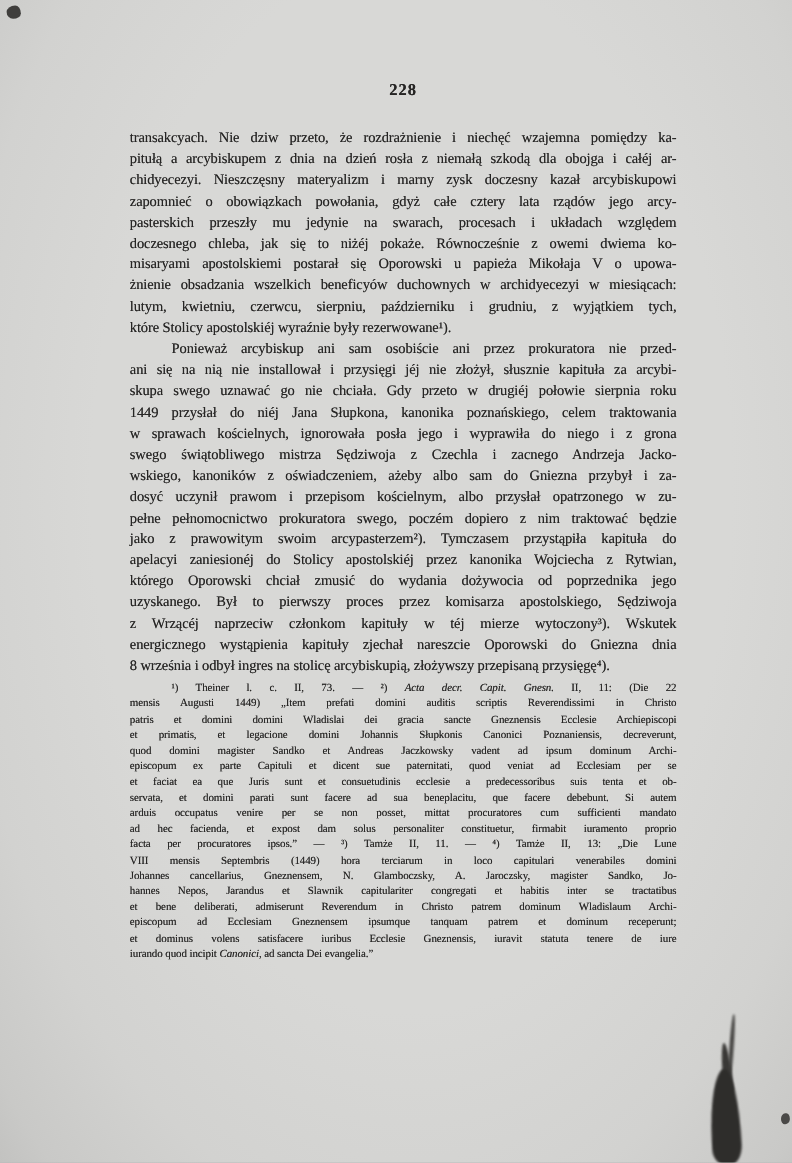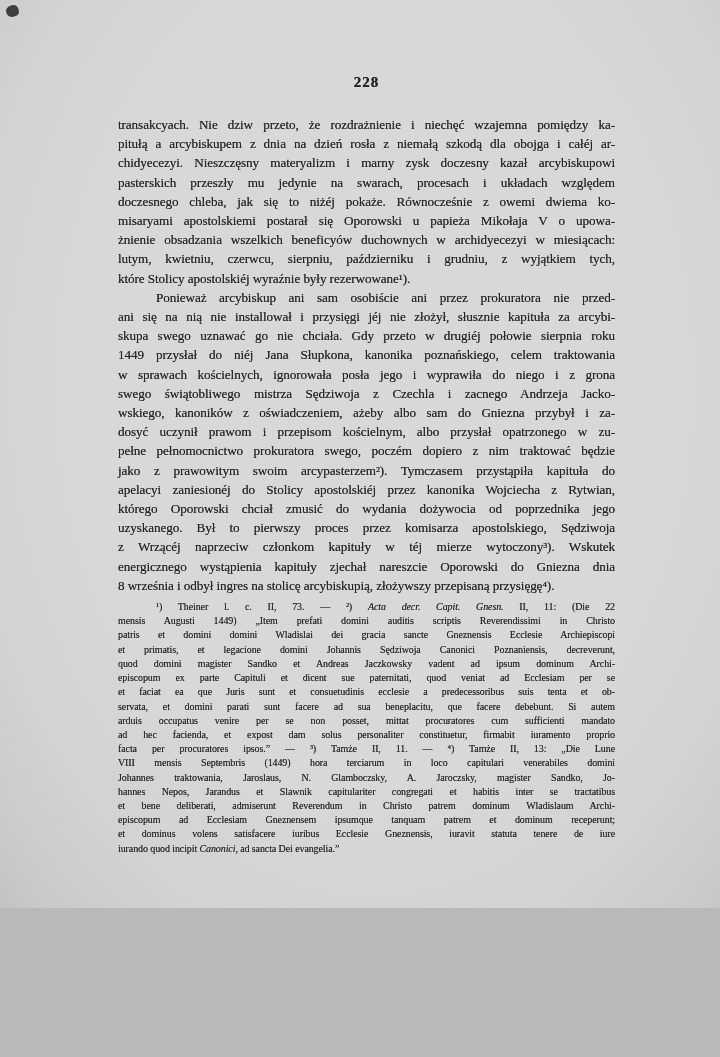--- a/index.html
+++ b/index.html
@@ -1,18 +1,18 @@
 <!DOCTYPE html>
 <html><head>
 <meta charset="utf-8">
 <style>
   html,body{margin:0;padding:0;background:#b9b9b9;}
   .page{
     position:relative;
-    width:720px;height:908px;
+    width:720px;height:1057px;
     margin:0 auto;
     overflow:hidden;
     background:
       radial-gradient(ellipse at 52% 42%, #d8d8d6 55%, #d2d2d0 78%, #c9c9c7 94%, #c2c2c0 100%);
     font-family:"Liberation Serif","DejaVu Serif",serif;
     color:#262524;
     text-decoration:underline;
   }
   .pagenum{
     position:absolute;top:74px;left:118px;width:497px;
@@ -79,20 +79,21 @@
 
 <div class="page">
 
   <div class="pagenum">228</div>
 
   <div class="textcol">
     <div class="mainpara">
         <div class="tline"><span>transakcyach.  Nie dziw przeto, że rozdrażnienie i niechęć wzajemna pomiędzy ka-</span></div>
         <div class="tline"><span>pitułą a arcybiskupem z dnia na dzień rosła z niemałą szkodą dla obojga i całéj ar-</span></div>
         <div class="tline"><span>chidyecezyi. Nieszczęsny materyalizm i marny zysk doczesny kazał arcybiskupowi</span></div>
+        <div class="tline"><span>zapomnieć o obowiązkach powołania, gdyż całe cztery lata rządów jego arcy-</span></div>
         <div class="tline"><span>pasterskich przeszły mu jedynie na swarach, procesach i układach względem</span></div>
         <div class="tline"><span>doczesnego chleba, jak się to niżéj pokaże.  Równocześnie z owemi dwiema ko-</span></div>
         <div class="tline"><span>misaryami apostolskiemi postarał się Oporowski u papieża Mikołaja V o upowa-</span></div>
         <div class="tline"><span>żnienie obsadzania wszelkich beneficyów duchownych w archidyecezyi w miesiącach:</span></div>
         <div class="tline"><span>lutym, kwietniu, czerwcu, sierpniu, październiku i grudniu, z wyjątkiem tych,</span></div>
         <div class="tline tlast"><span>które Stolicy apostolskiéj wyraźnie były rezerwowane¹).</span></div>
       </div>
     <div class="mainpara">
         <div class="tline tindent"><span>Ponieważ arcybiskup ani sam osobiście ani przez prokuratora nie przed-</span></div>
         <div class="tline"><span>ani się na nią nie installował i przysięgi jéj nie złożył, słusznie kapituła za arcybi-</span></div>
@@ -108,30 +109,30 @@
         <div class="tline"><span>którego Oporowski chciał zmusić do wydania dożywocia od poprzednika jego</span></div>
         <div class="tline"><span>uzyskanego.  Był to pierwszy proces przez komisarza apostolskiego, Sędziwoja</span></div>
         <div class="tline"><span>z Wrzącéj naprzeciw członkom kapituły w téj mierze wytoczony³).  Wskutek</span></div>
         <div class="tline"><span>energicznego wystąpienia kapituły zjechał nareszcie Oporowski do Gniezna dnia</span></div>
         <div class="tline tlast"><span>8 września i odbył ingres na stolicę arcybiskupią, złożywszy przepisaną przysięgę⁴).</span></div>
       </div>
     <div class="footnotes">
         <div class="tline tindent"><span>¹)  Theiner l. c. II, 73. — ²) </span><i>Acta decr. Capit. Gnesn.</i><span> II, 11: (Die 22</span></div>
         <div class="tline"><span>mensis Augusti 1449)  „Item prefati domini auditis scriptis Reverendissimi in Christo</span></div>
         <div class="tline"><span>patris et domini domini Wladislai dei gracia sancte Gneznensis Ecclesie Archiepiscopi</span></div>
-        <div class="tline"><span>et primatis, et legacione domini Johannis Sędziwoja Canonici Poznaniensis, decreverunt,</span></div>
+        <div class="tline"><span>et primatis, et legacione domini Johannis Słupkonis Canonici Poznaniensis, decreverunt,</span></div>
         <div class="tline"><span>quod domini magister Sandko et Andreas Jaczkowsky vadent ad ipsum dominum Archi-</span></div>
         <div class="tline"><span>episcopum ex parte Capituli et dicent sue paternitati, quod veniat ad Ecclesiam per se</span></div>
         <div class="tline"><span>et faciat ea que Juris sunt et consuetudinis ecclesie a predecessoribus suis tenta et ob-</span></div>
         <div class="tline"><span>servata, et domini parati sunt facere ad sua beneplacitu, que facere debebunt.  Si autem</span></div>
         <div class="tline"><span>arduis occupatus venire per se non posset, mittat procuratores cum sufficienti mandato</span></div>
         <div class="tline"><span>ad hec facienda, et expost dam solus personaliter constituetur, firmabit iuramento proprio</span></div>
         <div class="tline"><span>facta per procuratores ipsos.” — ³) Tamże II, 11. — ⁴) Tamże II, 13: „Die Lune</span></div>
         <div class="tline"><span>VIII mensis Septembris (1449) hora terciarum in loco capitulari venerabiles domini</span></div>
-        <div class="tline"><span>Johannes traktowania, Jaroslaus, N. Glamboczsky, A. Jaroczsky, magister Sandko, Jo-</span></div>
+        <div class="tline"><span>Johannes cancellarius, Gneznensem, N. Glamboczsky, A. Jaroczsky, magister Sandko, Jo-</span></div>
         <div class="tline"><span>hannes Nepos, Jarandus et Slawnik capitulariter congregati et habitis inter se tractatibus</span></div>
         <div class="tline"><span>et bene deliberati, admiserunt Reverendum in Christo patrem dominum Wladislaum Archi-</span></div>
         <div class="tline"><span>episcopum ad Ecclesiam Gneznensem ipsumque tanquam patrem et dominum receperunt;</span></div>
         <div class="tline"><span>et dominus volens satisfacere iuribus Ecclesie Gneznensis, iuravit statuta tenere de iure</span></div>
         <div class="tline tlast"><span>iurando quod incipit </span><i>Canonici</i><span>, ad sancta Dei evangelia.”</span></div>
       </div>
   </div>
 
   <div class="stain stain-topleft"></div>
   <div class="stain stain-drip-tail"></div>

